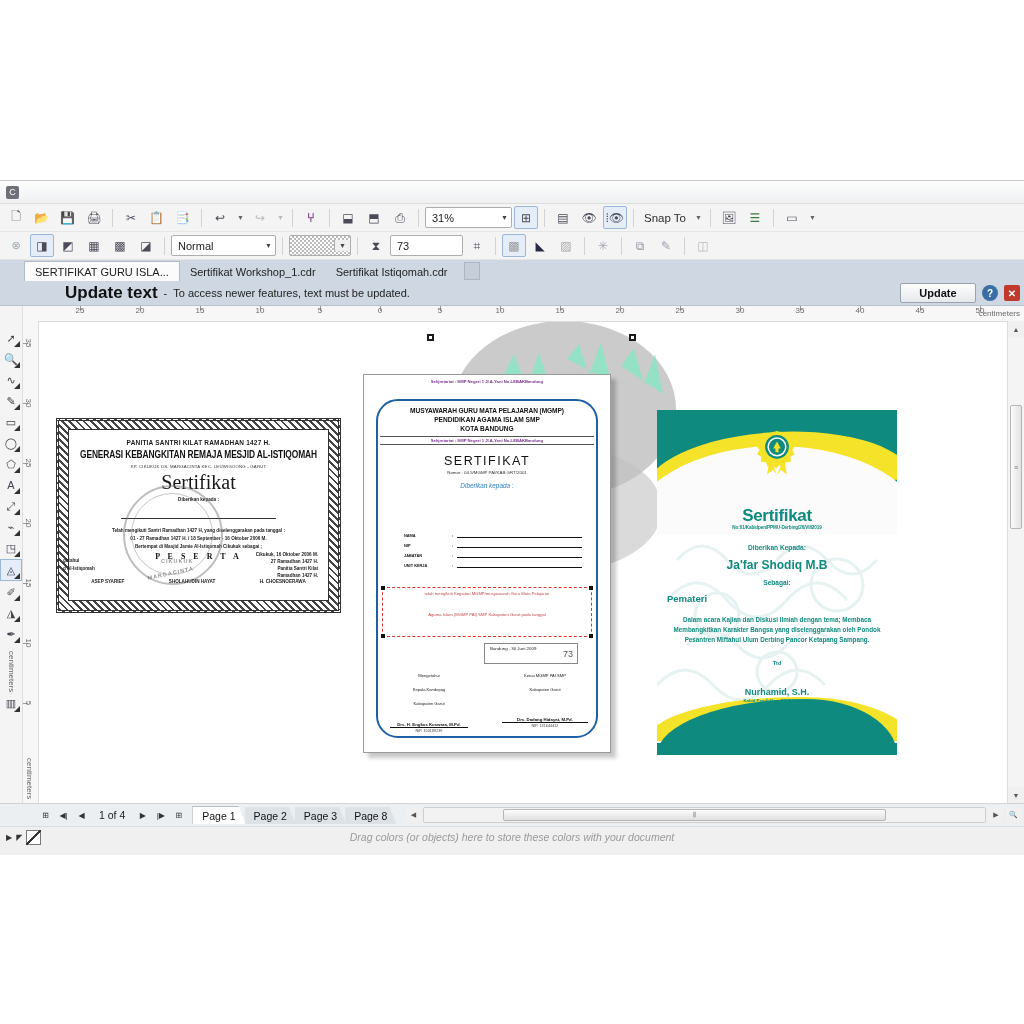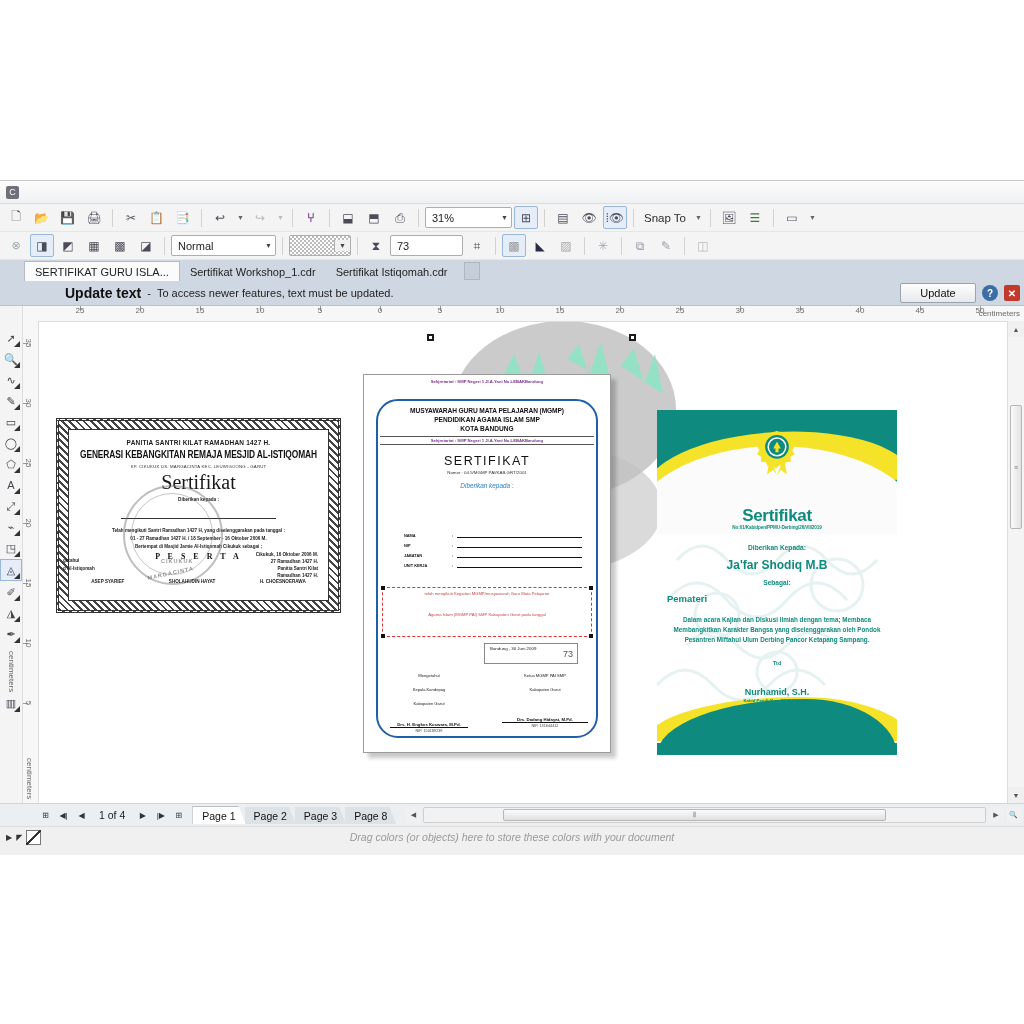--- a/index.html
+++ b/index.html
@@ -41,25 +41,25 @@
   
   .doctabs{height:21px;background:#cfd8e2;display:flex;align-items:flex-end;padding-left:24px;}
   .dtab{height:19px;padding:0 10px;font-size:11px;color:#1d1d1d;display:flex;align-items:center;
         background:#cfd8e2;white-space:nowrap;}
   .dtab.active{background:#fbfbfb;border:1px solid #b3bcc6;border-bottom:none;}
   .dtab-plus{width:14px;height:16px;border:1px solid #aeb7c1;margin-left:6px;margin-bottom:1px;background:#c6cfd9;}
 
   
   .updbar{height:24px;background:#cfd8e2;display:flex;align-items:center;padding:0 4px 0 26px;gap:6px;
           border-bottom:1px solid #b8c2cc;}
-  .upd-b{font-weight:bold;font-size:14px;color:#101010;padding-left:39px;}
+  .upd-b{font-weight:bold;font-size:17px;color:#101010;padding-left:39px;}
   .upd-t{font-size:11px;color:#222;}
   .upd-btn{margin-left:auto;height:18px;min-width:74px;border:1px solid #9aa3ad;border-radius:2px;
            background:linear-gradient(#fdfdfd,#e6e9ec);font-size:11px;color:#111;
-           display:flex;align-items:center;justify-content:center;}
+           display:flex;align-items:center;justify-content:center;font-weight:bold;}
   .ibtn{width:16px;height:16px;border-radius:2px;display:flex;align-items:center;justify-content:center;
         font-size:10px;color:#fff;font-weight:bold;}
   .ibtn.help{background:#3a6ea5;border-radius:50%;}
   .ibtn.close{background:#c0392b;}
 
   
   .ws{position:relative;height:497px;background:#fff;display:flex;}
   .toolbox{width:22px;background:#f4f4f4;border-right:1px solid #dedede;
            display:flex;flex-direction:column;align-items:center;padding-top:22px;gap:1px;}
   .toolbox .ti{width:20px;height:20px;display:flex;align-items:center;justify-content:center;

